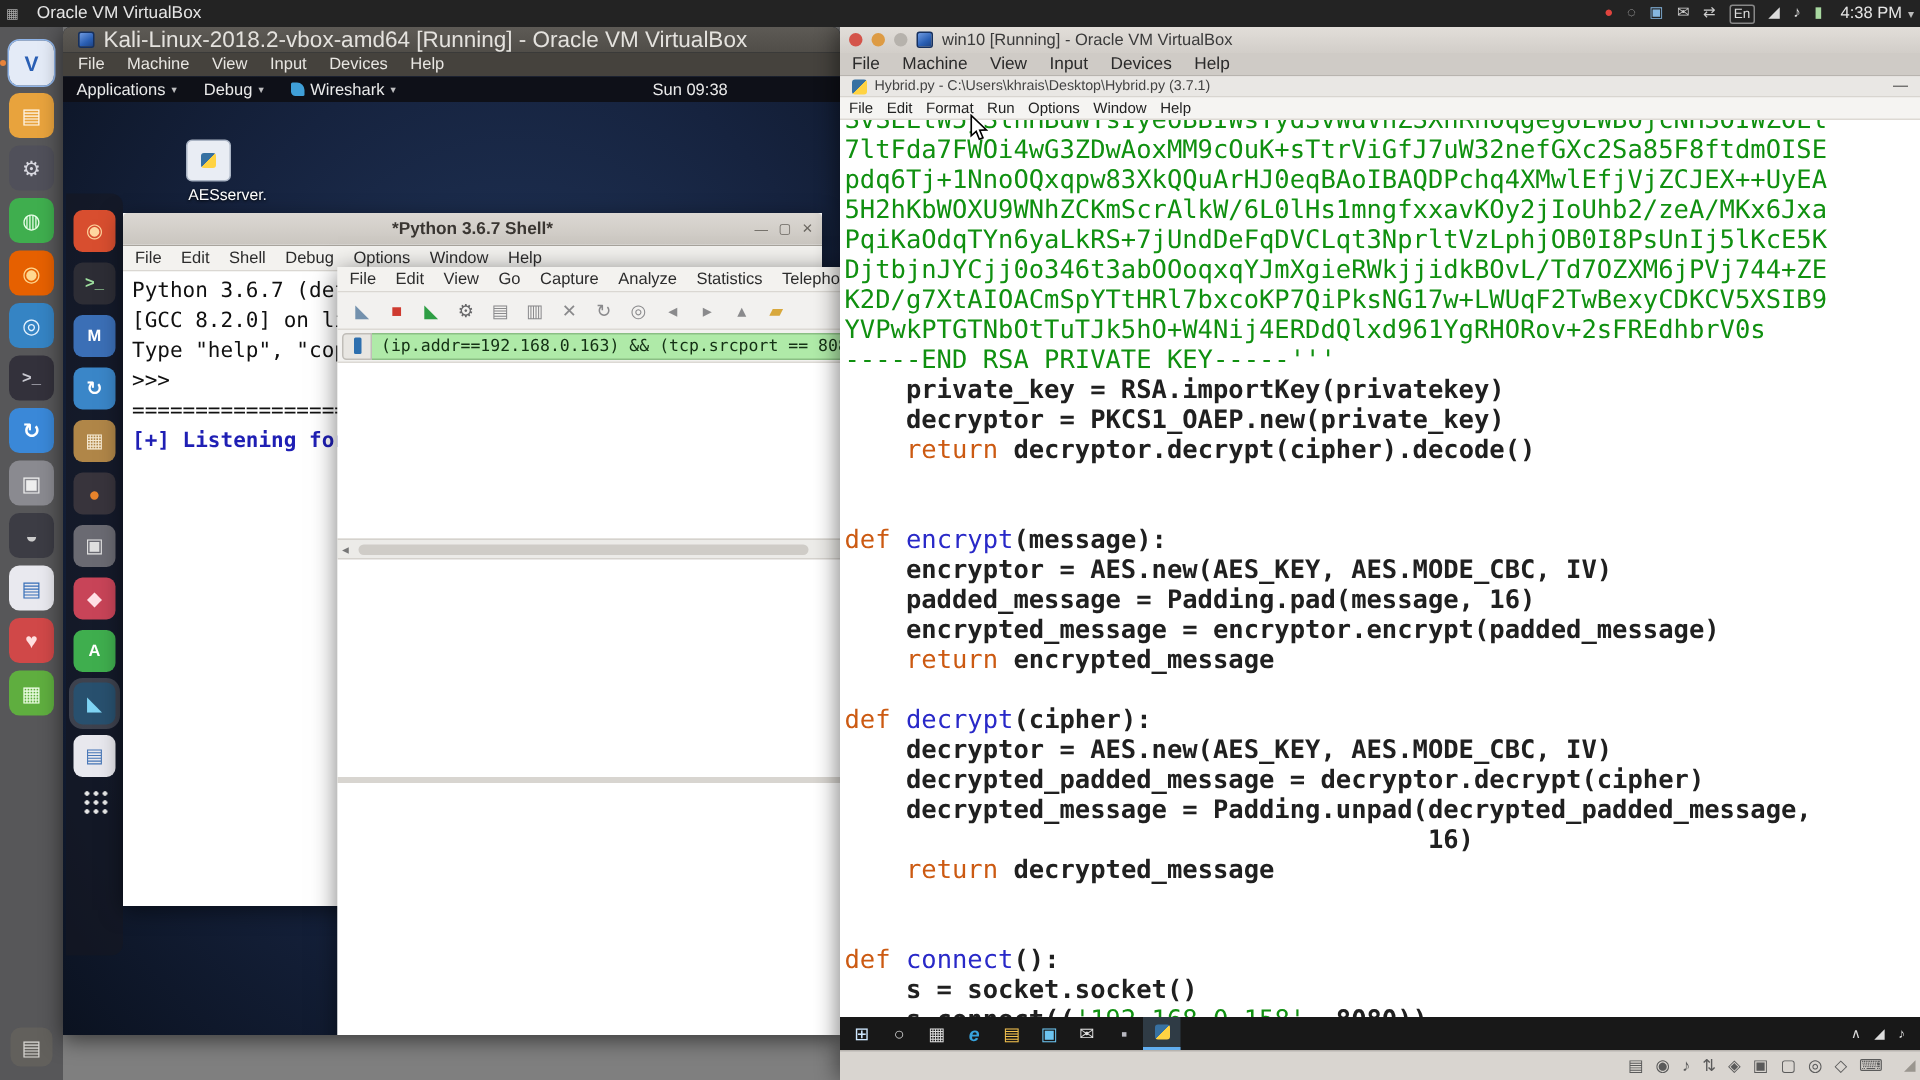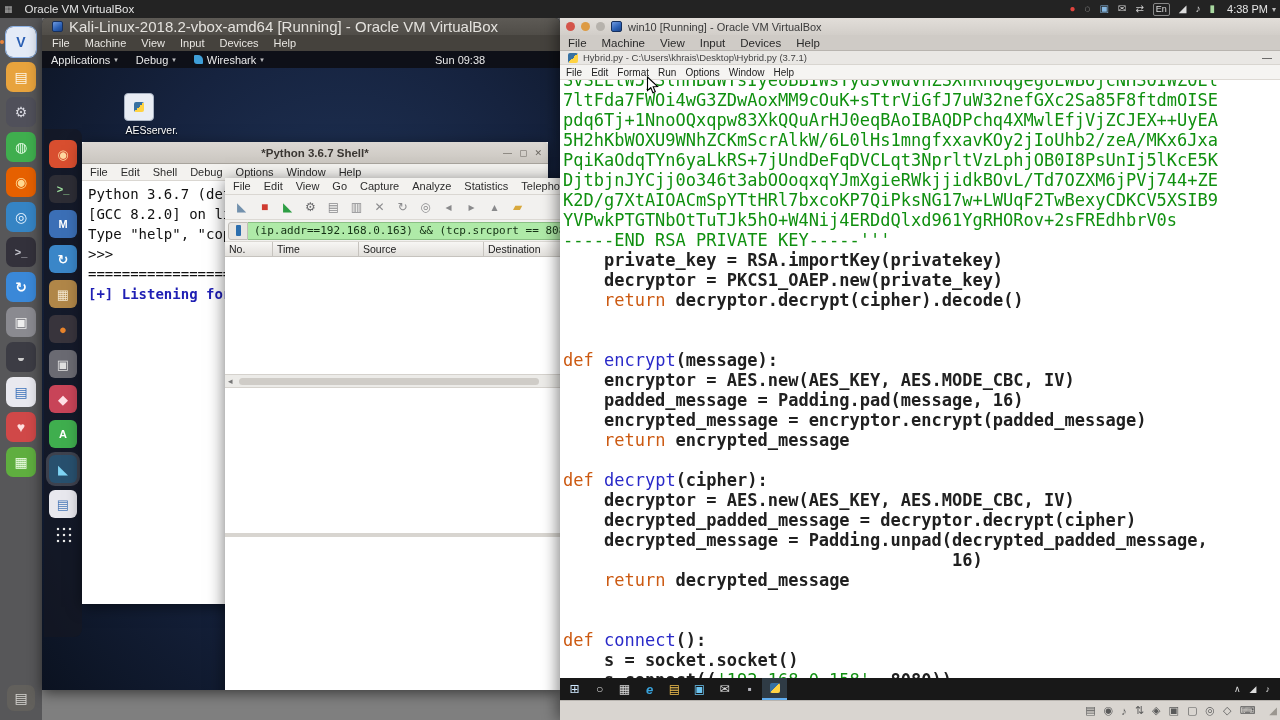--- a/index.html
+++ b/index.html
@@ -301,26 +301,20 @@
             <div class="ws-ic" style="color: rgb(138, 138, 140);">▸</div>
             <div class="ws-ic" style="color: rgb(138, 138, 140);">▴</div>
             <div class="ws-ic" style="color: rgb(216, 168, 60);">▰</div>
           </div>
         <div id="ws-filterbar">
           <span class="ws-bookmark">
               <i></i>
             </span>
           <div class="ws-filter-input">(ip.addr==192.168.0.163) &amp;&amp; (tcp.srcport == 8080)</div>
         </div>
-        <div id="ws-header">
-            <div class="wcol wcol0">No.</div>
-            <div class="wcol wcol1">Time</div>
-            <div class="wcol wcol2">Source</div>
-            <div class="wcol wcol3">Destination</div>
-          </div>
         <div id="ws-list"></div>
         <div id="ws-hscroll">
           <span class="sc-arrow">◂</span>
           <div class="sc-thumb"></div>
         </div>
         <div id="ws-details"></div>
         <div id="ws-bytes"></div>
       </div>
     </div>
   </div>

